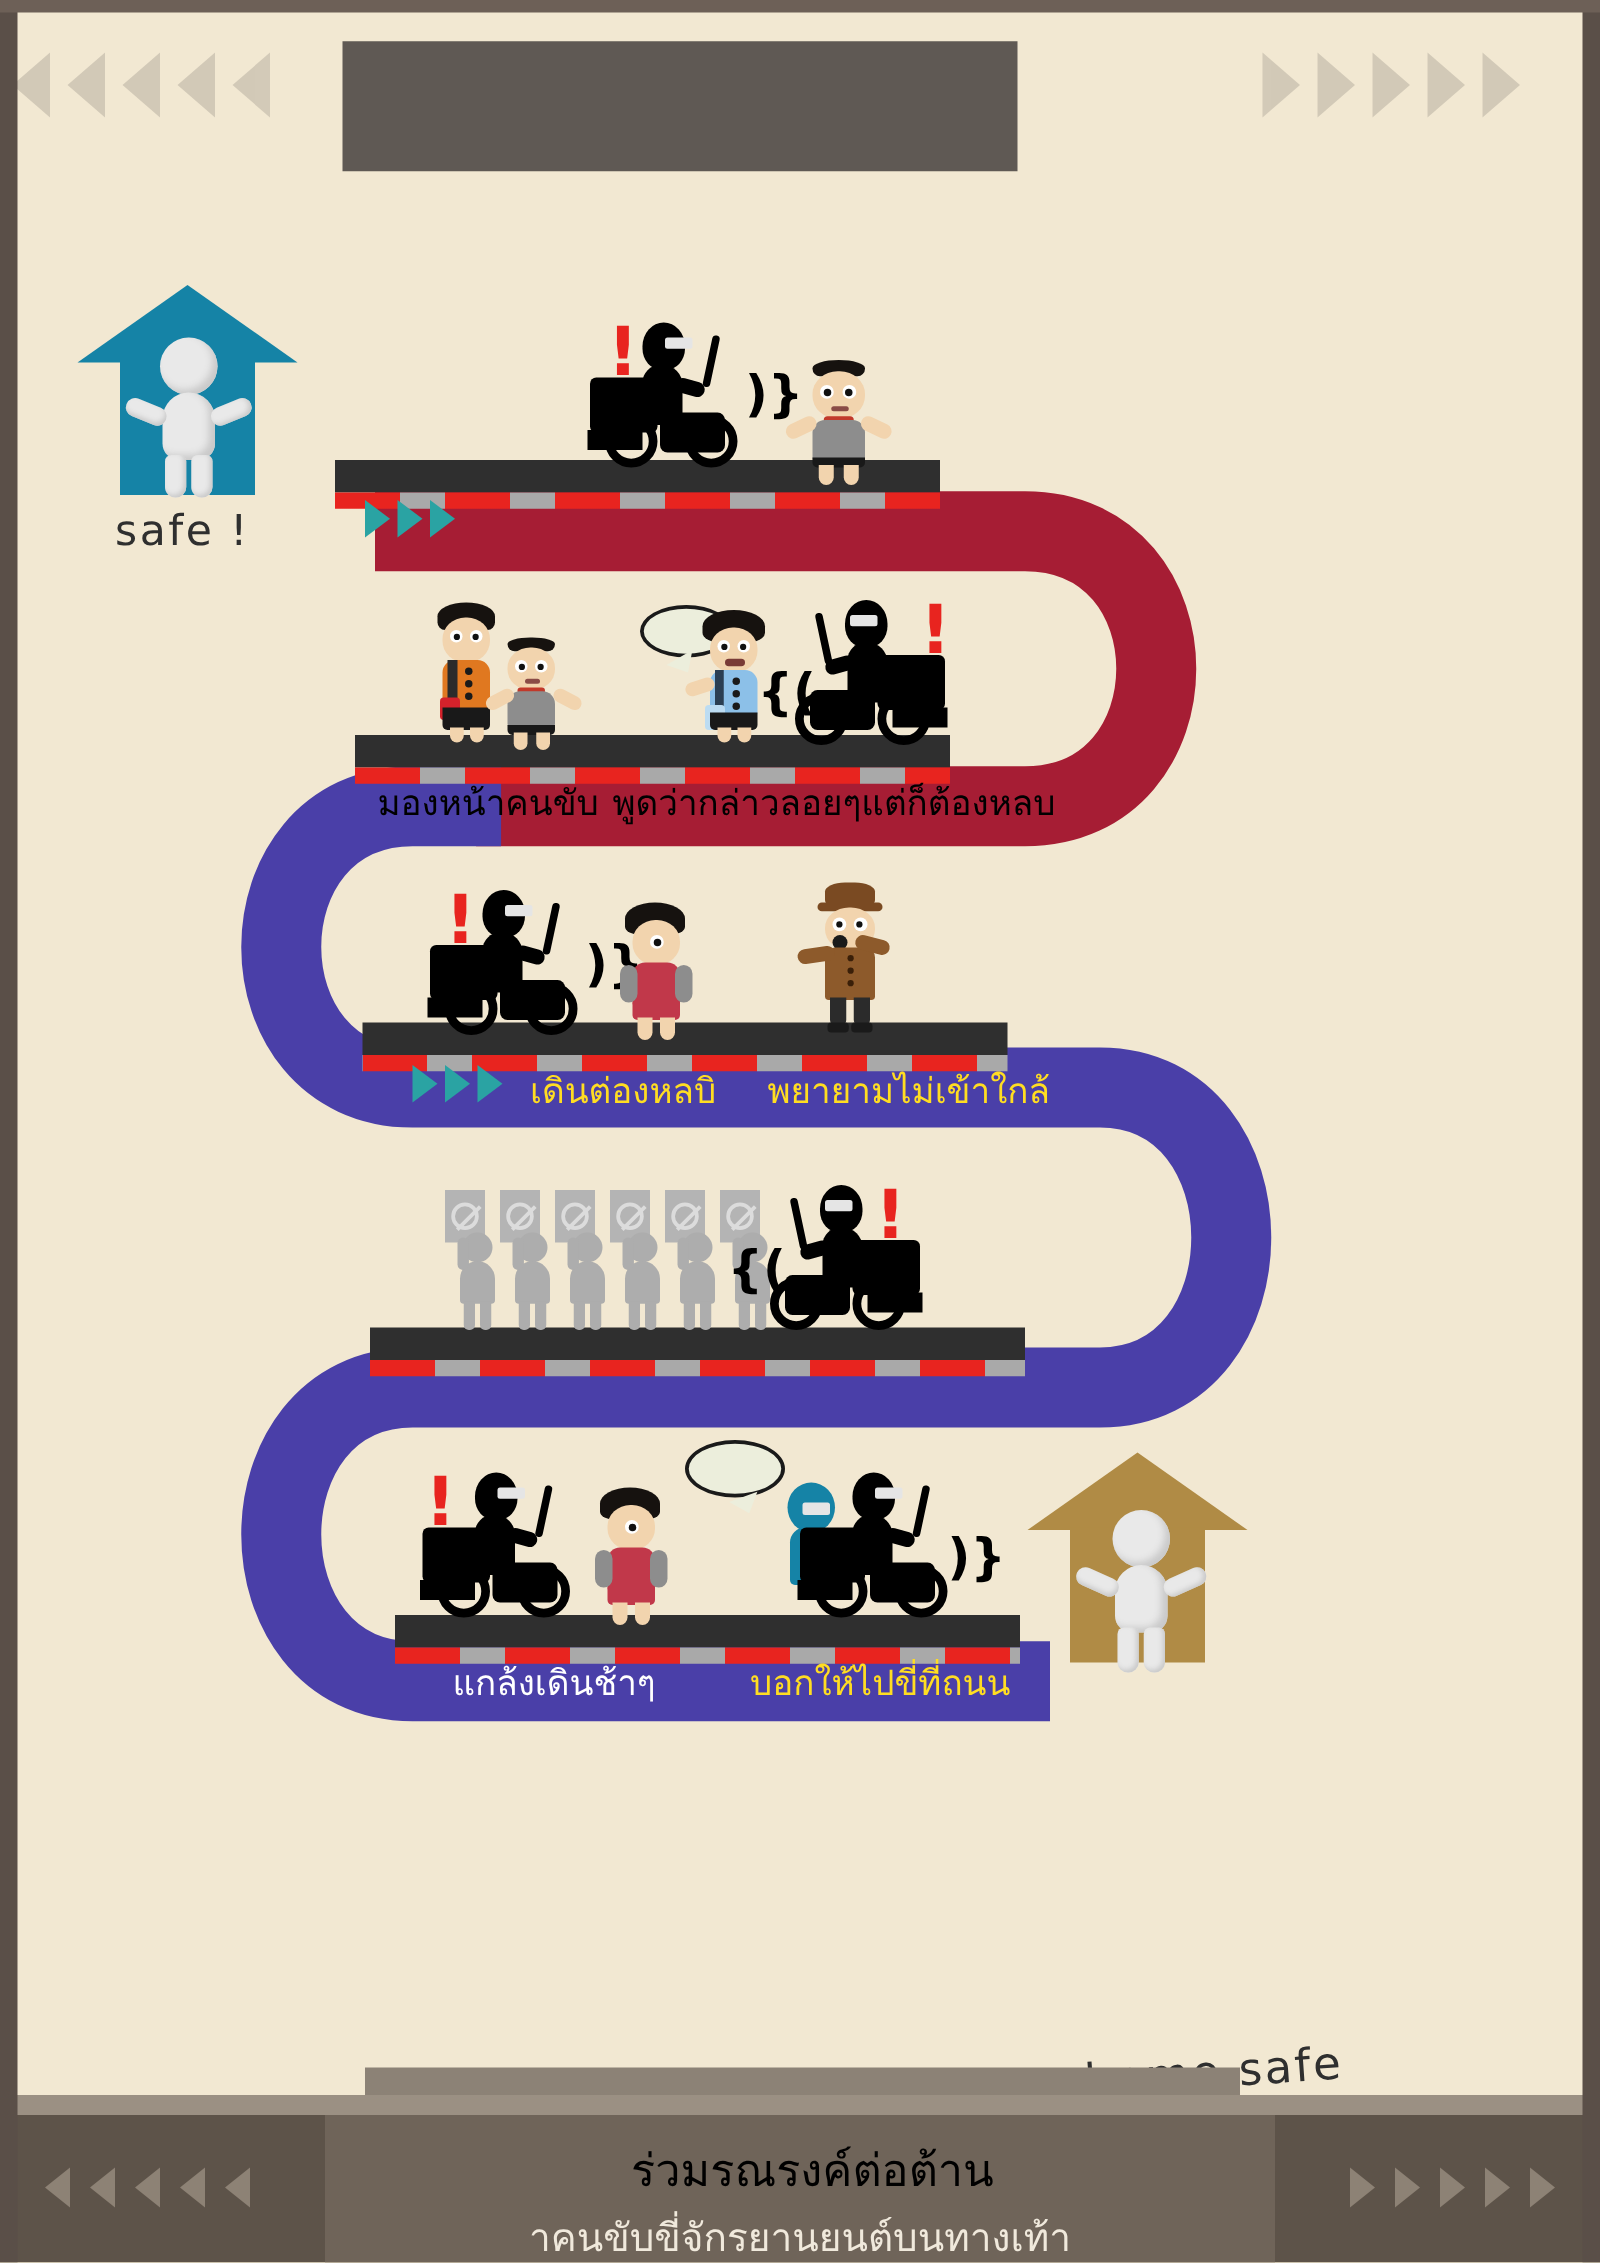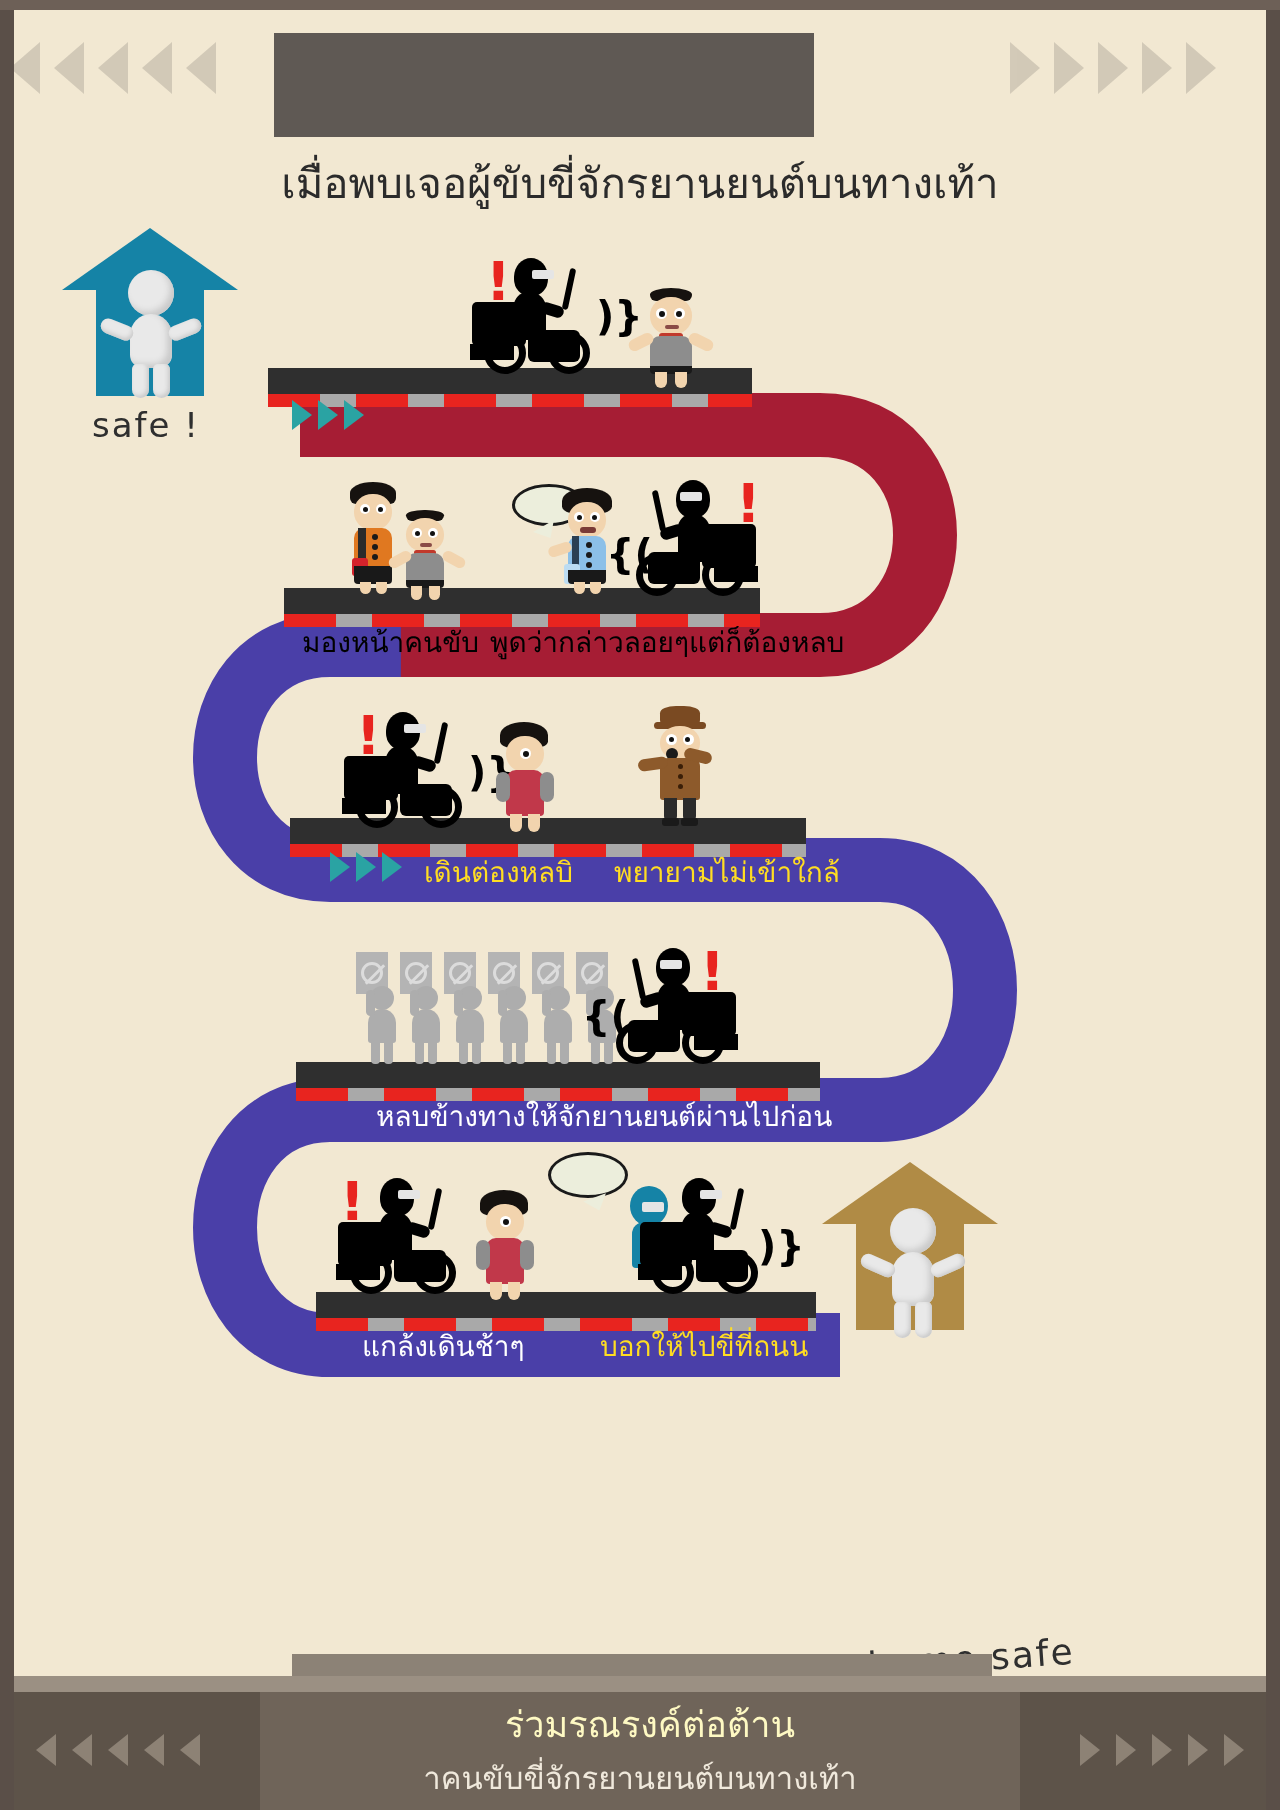--- a/index.html
+++ b/index.html
@@ -184,21 +184,21 @@
     background:#8c8276;
   }
   .footer-bar {
     position:absolute; left:0; bottom:0; width:1280px; height:118px;
     background:#5d5349;
   }
   .footer-center {
     position:absolute; left:260px; bottom:0; width:760px; height:118px;
     background:#6f6459; text-align:center;
   }
-  .footer-l1 { font-size:36px; color:#fef9c3; padding-top:4px;margin-left:20px; }
+  .footer-l1 { font-size:36px; color:#000000; padding-top:16px;margin-left:20px; }
   .footer-l2 { font-size:31px; color:#f0e9dc; }
   .ftr-chev { position:absolute; width:0; height:0;
     border-top:16px solid transparent; border-bottom:16px solid transparent; }
   .ftr-chev.l { border-right:20px solid #8d8275; }
   .ftr-chev.r { border-left:20px solid #8d8275; }
 </style>
 </head>
 <body>
 
 <div id="poster">
@@ -223,21 +223,20 @@
   </div>
   <div class="hdr-chevrons hdr-chev-r">
     <div class="chev r" style="left:0px;  top:8px;"></div>
     <div class="chev r" style="left:44px; top:8px;"></div>
     <div class="chev r" style="left:88px; top:8px;"></div>
     <div class="chev r" style="left:132px;top:8px;"></div>
     <div class="chev r" style="left:176px;top:8px;"></div>
   </div>
 
   <div class="title-shadow"></div>
-  <div class="subtitle">เมื่อพบเจอผู้ขับขี่จักรยานยนต์บนทางเท้า</div>
 
   <div class="house house-start" style="left:62px; top:228px; width:176px; height:170px;">
     <div class="roof"></div>
     <div class="body"></div>
   </div>
   <div class="mannequin" style="left:96px; top:270px; width:110px; height:128px;">
     <div class="man-head" style="left:32px; top:0px; width:46px; height:46px;"></div>
     <div class="man-body" style="left:34px; top:44px; width:42px; height:54px;"></div>
     <div class="man-arm" style="left:4px;  top:52px; width:34px; height:15px; transform:rotate(22deg);"></div>
     <div class="man-arm" style="left:72px; top:52px; width:34px; height:15px; transform:rotate(-22deg);"></div>
@@ -426,21 +425,20 @@
     <div class="g-leg" style="left:24px; top:92px; width:13px; height:22px;"></div>
     <div class="g-leg" style="left:43px; top:92px; width:13px; height:22px;"></div>
     <div class="g-shoe" style="left:22px; top:112px; width:17px; height:8px;"></div>
     <div class="g-shoe" style="left:41px; top:112px; width:17px; height:8px;"></div>
   </div>
 
   <div class="row" style="left:296px; top:1062px; width:524px; height:84px;">
     <div class="walk-top"></div>
     <div class="walk-stripe"></div>
   </div>
-  <div class="caption" style="left:376px; top:1094px; color:#ffffff;">หลบข้างทางให้จักยานยนต์ผ่านไปก่อน</div>
 
   <div style="position:absolute; left:356px; top:952px; width:260px; height:110px;">
     <div class="placard" style="left:0px;   top:0px; width:32px; height:42px;">
       <div class="noicon"></div>
       <div class="stick" style="left:14px; top:42px; height:26px;"></div>
     </div>
     <div class="placard" style="left:44px;  top:0px; width:32px; height:42px;">
       <div class="noicon"></div>
       <div class="stick" style="left:14px; top:42px; height:26px;"></div>
     </div>

